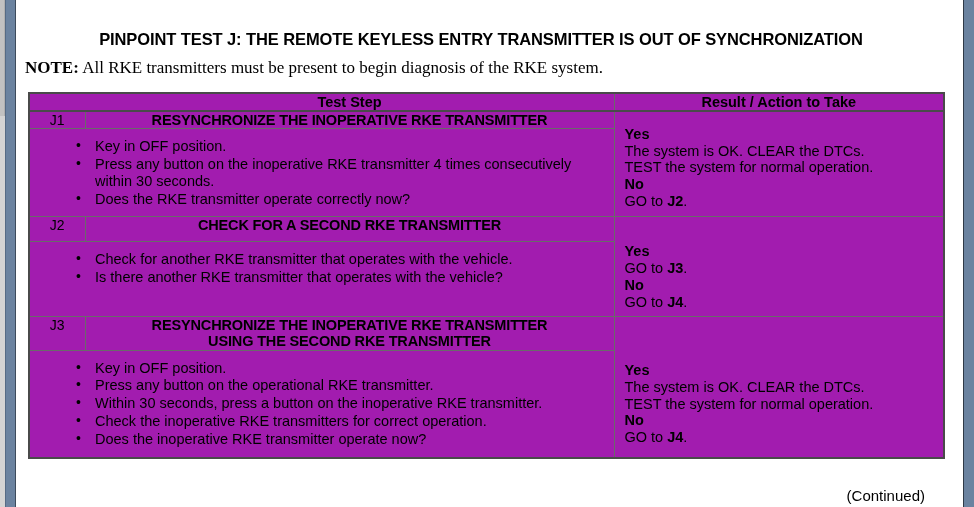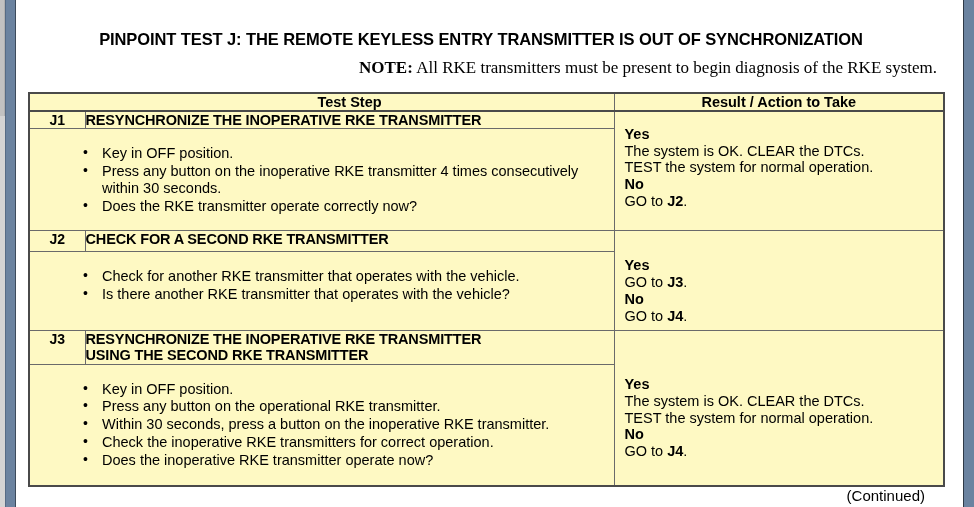--- a/index.html
+++ b/index.html
@@ -67,21 +67,21 @@
     font-weight: bold;
     font-size: 16.5px;
     letter-spacing: -0.1px;
     color: #000000;
     white-space: nowrap;
   }
 
   .doc-note {
     margin: 0;
     padding: 9px 8px 0 8px;
-    text-align: right;
+    text-align: left;
     font-family: "Liberation Serif", serif;
     font-size: 17px;
     color: #000000;
   }
   .doc-note .note-lead {
     font-weight: bold;
   }
 
   
   .table-wrap {
@@ -89,21 +89,21 @@
     left: 11px;
     top: 92px;
     width: 917px;
   }
 
   table.pinpoint {
     border-collapse: collapse;
     table-layout: fixed;
     width: 917px;
     border: 2px solid #4a4a4a;
-    background: #fef9c3;
+    background: #a21caf;
   }
   table.pinpoint td {
     border: 1px solid #6a6a6a;
     vertical-align: top;
     padding: 0;
     color: #000000;
   }
   .col-id   { width: 56px; }
   .col-step { width: 529px; }
   .col-res  { width: 330px; }
@@ -118,40 +118,40 @@
   }
   .hdr-blank {
     border-bottom: 2px solid #4a4a4a !important;
     border-right: 1px solid transparent !important;
   }
 
   
   .cell-id {
     text-align: center;
     font-size: 14px;
-    font-weight: bold;
+    font-weight: normal;
     padding: 4px 2px 4px 2px;
   }
   .cell-steptitle {
     font-size: 14.5px;
     font-weight: bold;
     letter-spacing: -0.15px;
     line-height: 1.12;
     padding: 4px 4px 4px 9px;
   }
-  .cell-steptitle .ln { display: block; }
+  .cell-steptitle .ln { display: block; text-align: center; }
 
   
   .cell-body {
     padding: 6px 6px 8px 6px;
     font-size: 14.5px;
     line-height: 1.16;
   }
   ul.bullets {
-    margin: 16px;
+    margin: 9px;
     padding: 0 0 0 56px;
     list-style: none;
   }
   ul.bullets li {
     position: relative;
     margin: 0 0 1px 0;
     padding: 0;
   }
   ul.bullets li::before {
     content: "\2022";

